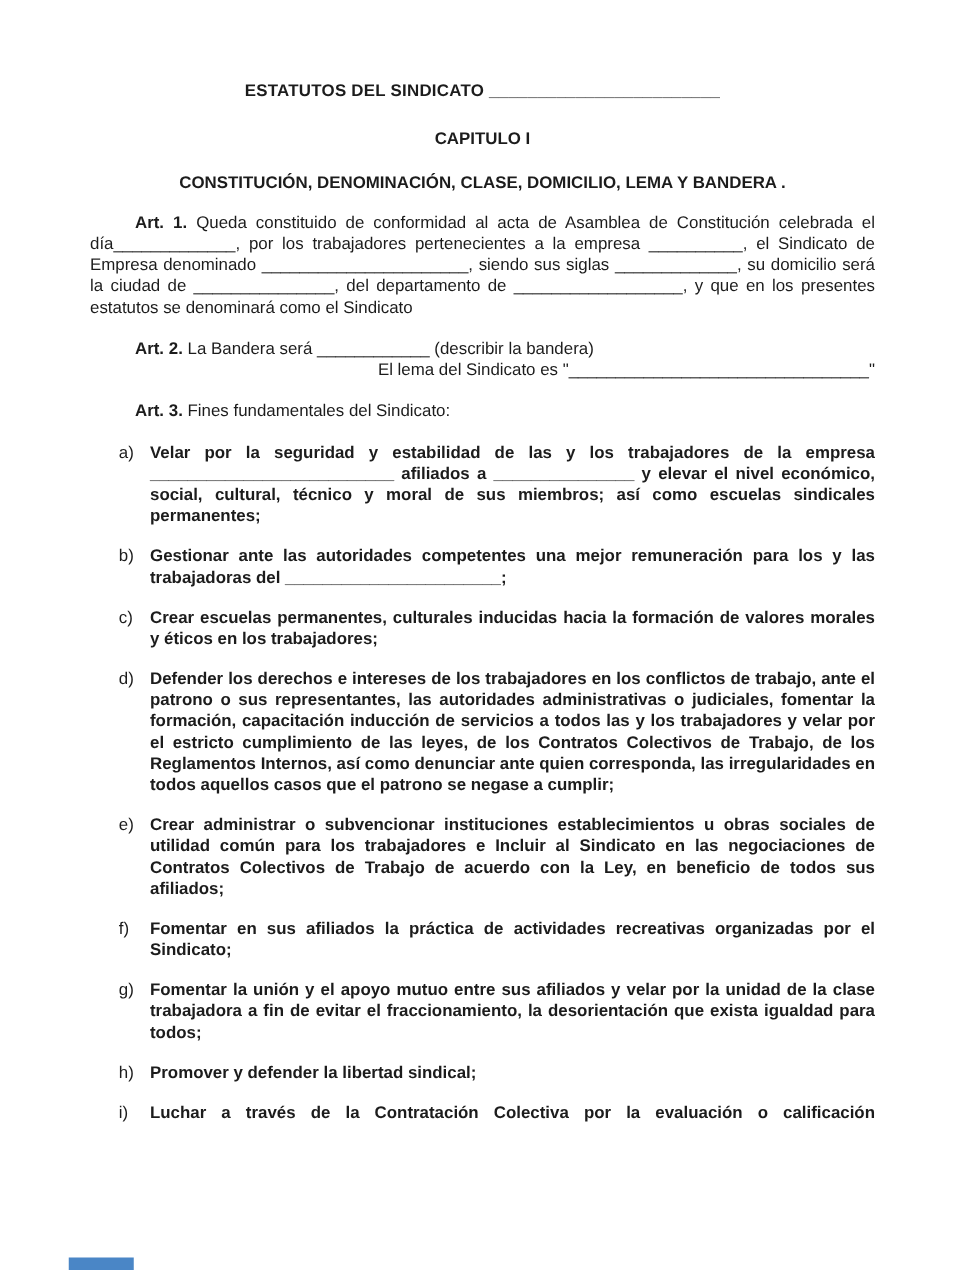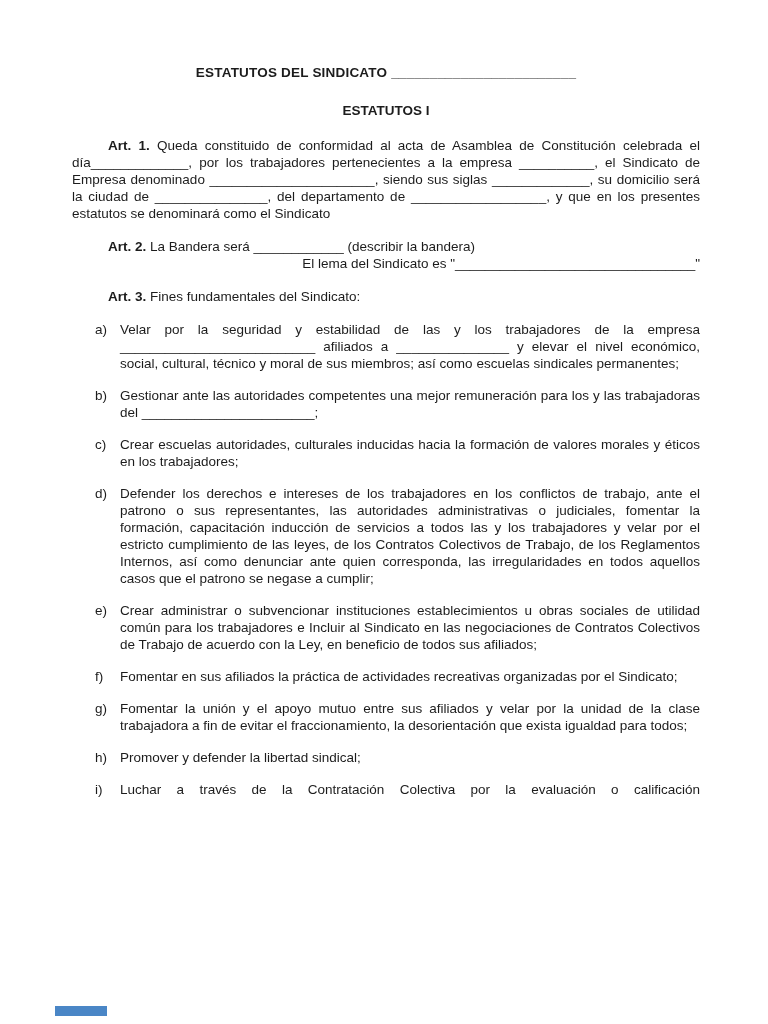--- a/index.html
+++ b/index.html
@@ -51,41 +51,43 @@
     margin: 0 0 15px 0;
   }
   .list-item .marker {
     flex: 0 0 25px;
     margin-left: 23px;
     text-align: left;
   }
   .list-item .itext {
     flex: 1 1 auto;
     text-align: justify;
+    font-weight: bold;
   }
   .list-item .itext.stretch {
     text-align-last: justify;
   }
   .blue-bar {
     position: absolute;
     left: 55px;
     top: 1006px;
     width: 52px;
     height: 10px;
   }
 </style>
 </head>
 <body>
 
 <div class="doc">
 
   <div class="center doc-title">ESTATUTOS DEL SINDICATO ________________________</div>
 
-  <div class="center doc-chapter">ESTATUTOS I</div>
+  <div class="center doc-chapter">CAPITULO I</div>
 
+  <div class="center doc-subtitle">CONSTITUCIÓN, DENOMINACIÓN, CLASE, DOMICILIO, LEMA Y BANDERA .</div>
 
   <p class="art"><span class="art-label">Art. 1.</span> <span>Queda constituido de conformidad al acta de Asamblea de Constitución celebrada el día_____________, por los trabajadores pertenecientes a la empresa __________, el Sindicato de Empresa denominado ______________________, siendo sus siglas _____________, su domicilio será la ciudad de _______________, del departamento de __________________, y que en los presentes estatutos se denominará como el Sindicato</span></p>
 
   <p class="art tight"><span class="art-label">Art. 2.</span> <span>La Bandera será ____________ (describir la bandera)</span></p>
   <div class="plain-line">El lema del Sindicato es "________________________________"</div>
 
   <p class="art"><span class="art-label">Art. 3.</span> <span>Fines fundamentales del Sindicato:</span></p>
 
   <div class="list">
 
@@ -94,21 +96,21 @@
       <span class="itext">Velar por la seguridad y estabilidad de las y los trabajadores de la empresa __________________________ afiliados a _______________ y elevar el nivel económico, social, cultural, técnico y moral de sus miembros; así como escuelas sindicales permanentes;</span>
     </div>
 
     <div class="list-item">
       <span class="marker">b)</span>
       <span class="itext">Gestionar ante  las autoridades competentes una mejor remuneración para los y las trabajadoras del _______________________;</span>
     </div>
 
     <div class="list-item">
       <span class="marker">c)</span>
-      <span class="itext">Crear escuelas autoridades, culturales inducidas hacia la formación de valores morales y éticos en los trabajadores;</span>
+      <span class="itext">Crear escuelas permanentes, culturales inducidas hacia la formación de valores morales y éticos en los trabajadores;</span>
     </div>
 
     <div class="list-item">
       <span class="marker">d)</span>
       <span class="itext">Defender los derechos e intereses de los trabajadores en los conflictos de trabajo, ante el patrono o sus representantes, las autoridades administrativas o judiciales, fomentar la formación, capacitación inducción de servicios a todos las y los trabajadores y velar por el estricto cumplimiento de las leyes, de los Contratos Colectivos de Trabajo, de los Reglamentos Internos, así como denunciar ante quien corresponda, las irregularidades en todos aquellos casos que el patrono se negase a cumplir;</span>
     </div>
 
     <div class="list-item">
       <span class="marker">e)</span>
       <span class="itext">Crear administrar o subvencionar instituciones  establecimientos u obras sociales de utilidad común para los trabajadores e Incluir al Sindicato en las negociaciones de Contratos Colectivos de Trabajo de acuerdo con la Ley, en beneficio de todos sus afiliados;</span>

